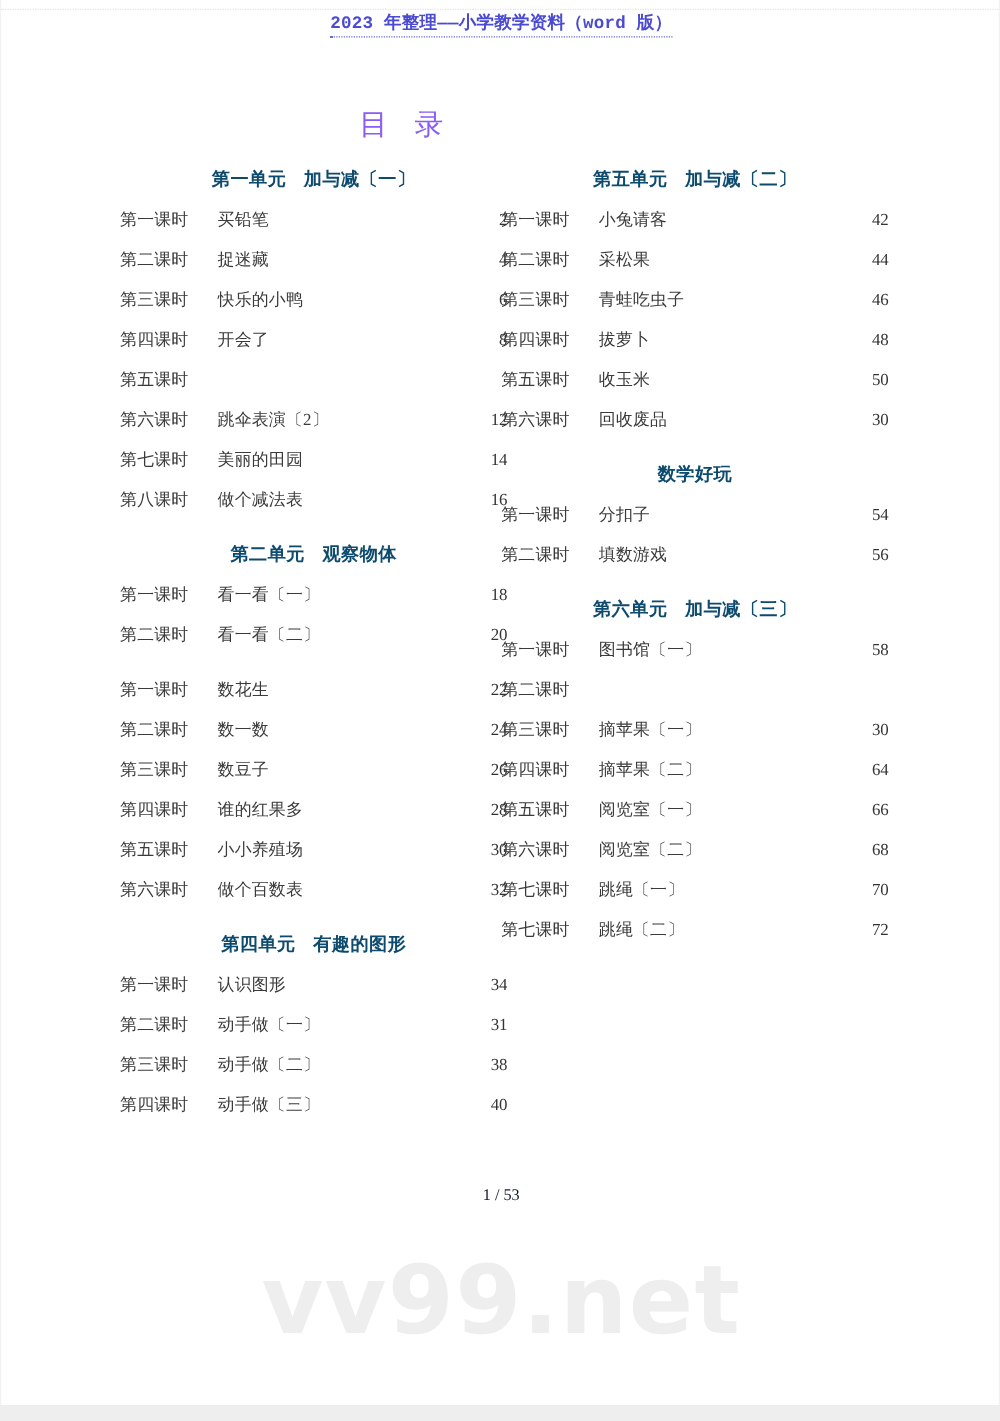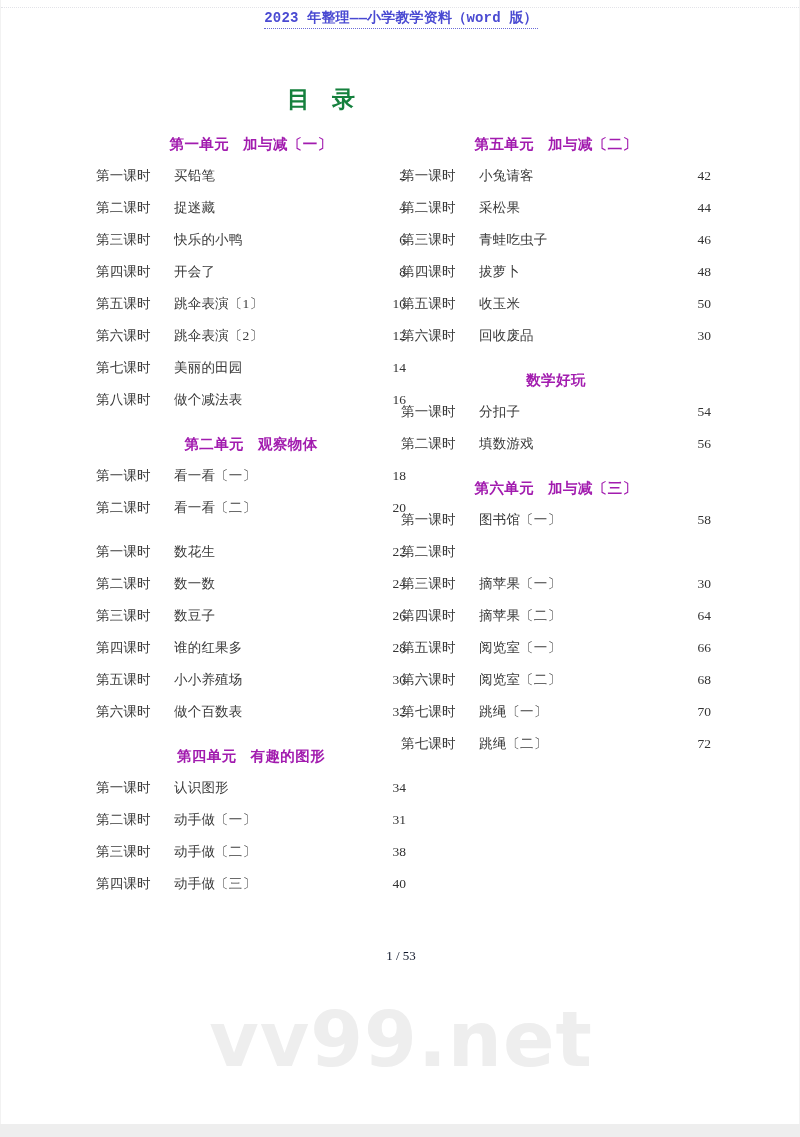--- a/index.html
+++ b/index.html
@@ -66,22 +66,22 @@
 
   
   .toc-title {
     position: absolute;
     left: 0;
     top: 84px;
     width: 640px;
     text-align: center;
     font-family: "DejaVu Sans", "Liberation Sans", sans-serif;
     font-size: 23px;
-    font-weight: bold;
-    color: #15803d;
+    font-weight: normal;
+    color: #8b5cf6;
     letter-spacing: 7px;
     text-indent: 7px;
   }
 
   
   .toc-body {
     position: absolute;
     left: 0;
     top: 128px;
     width: 800px;
@@ -91,21 +91,21 @@
     top: 0;
     width: 310px;
   }
   .toc-col.left  { left: 95px; }
   .toc-col.right { left: 400px; }
 
   .unit-heading {
     font-family: "DejaVu Sans", "Liberation Sans", sans-serif;
     font-size: 14.5px;
     font-weight: bold;
-    color: #a21caf;
+    color: #0c4a6e;
     text-align: center;
     height: 32px;
     line-height: 32px;
     white-space: nowrap;
     letter-spacing: 0.4px;
   }
   .unit-heading .gap { display: inline-block; width: 14px; }
 
   .toc-row {
     height: 32px;
@@ -230,25 +230,20 @@
         <div class="toc-row pad-title">
           <span class="lesson">第四课时</span>
           <span class="titlewrap">
             <span class="ttl">开会了</span>
             <span class="leader"></span>
             <span class="pg">8</span>
           </span>
         </div>
         <div class="toc-row">
           <span class="lesson">第五课时</span>
-          <span class="titlewrap">
-            <span class="ttl">跳伞表演〔1〕</span>
-            <span class="leader"></span>
-            <span class="pg">10</span>
-          </span>
         </div>
         <div class="toc-row">
           <span class="lesson">第六课时</span>
           <span class="titlewrap">
             <span class="ttl">跳伞表演〔2〕</span>
             <span class="leader"></span>
             <span class="pg">12</span>
           </span>
         </div>
         <div class="toc-row pad-title">

